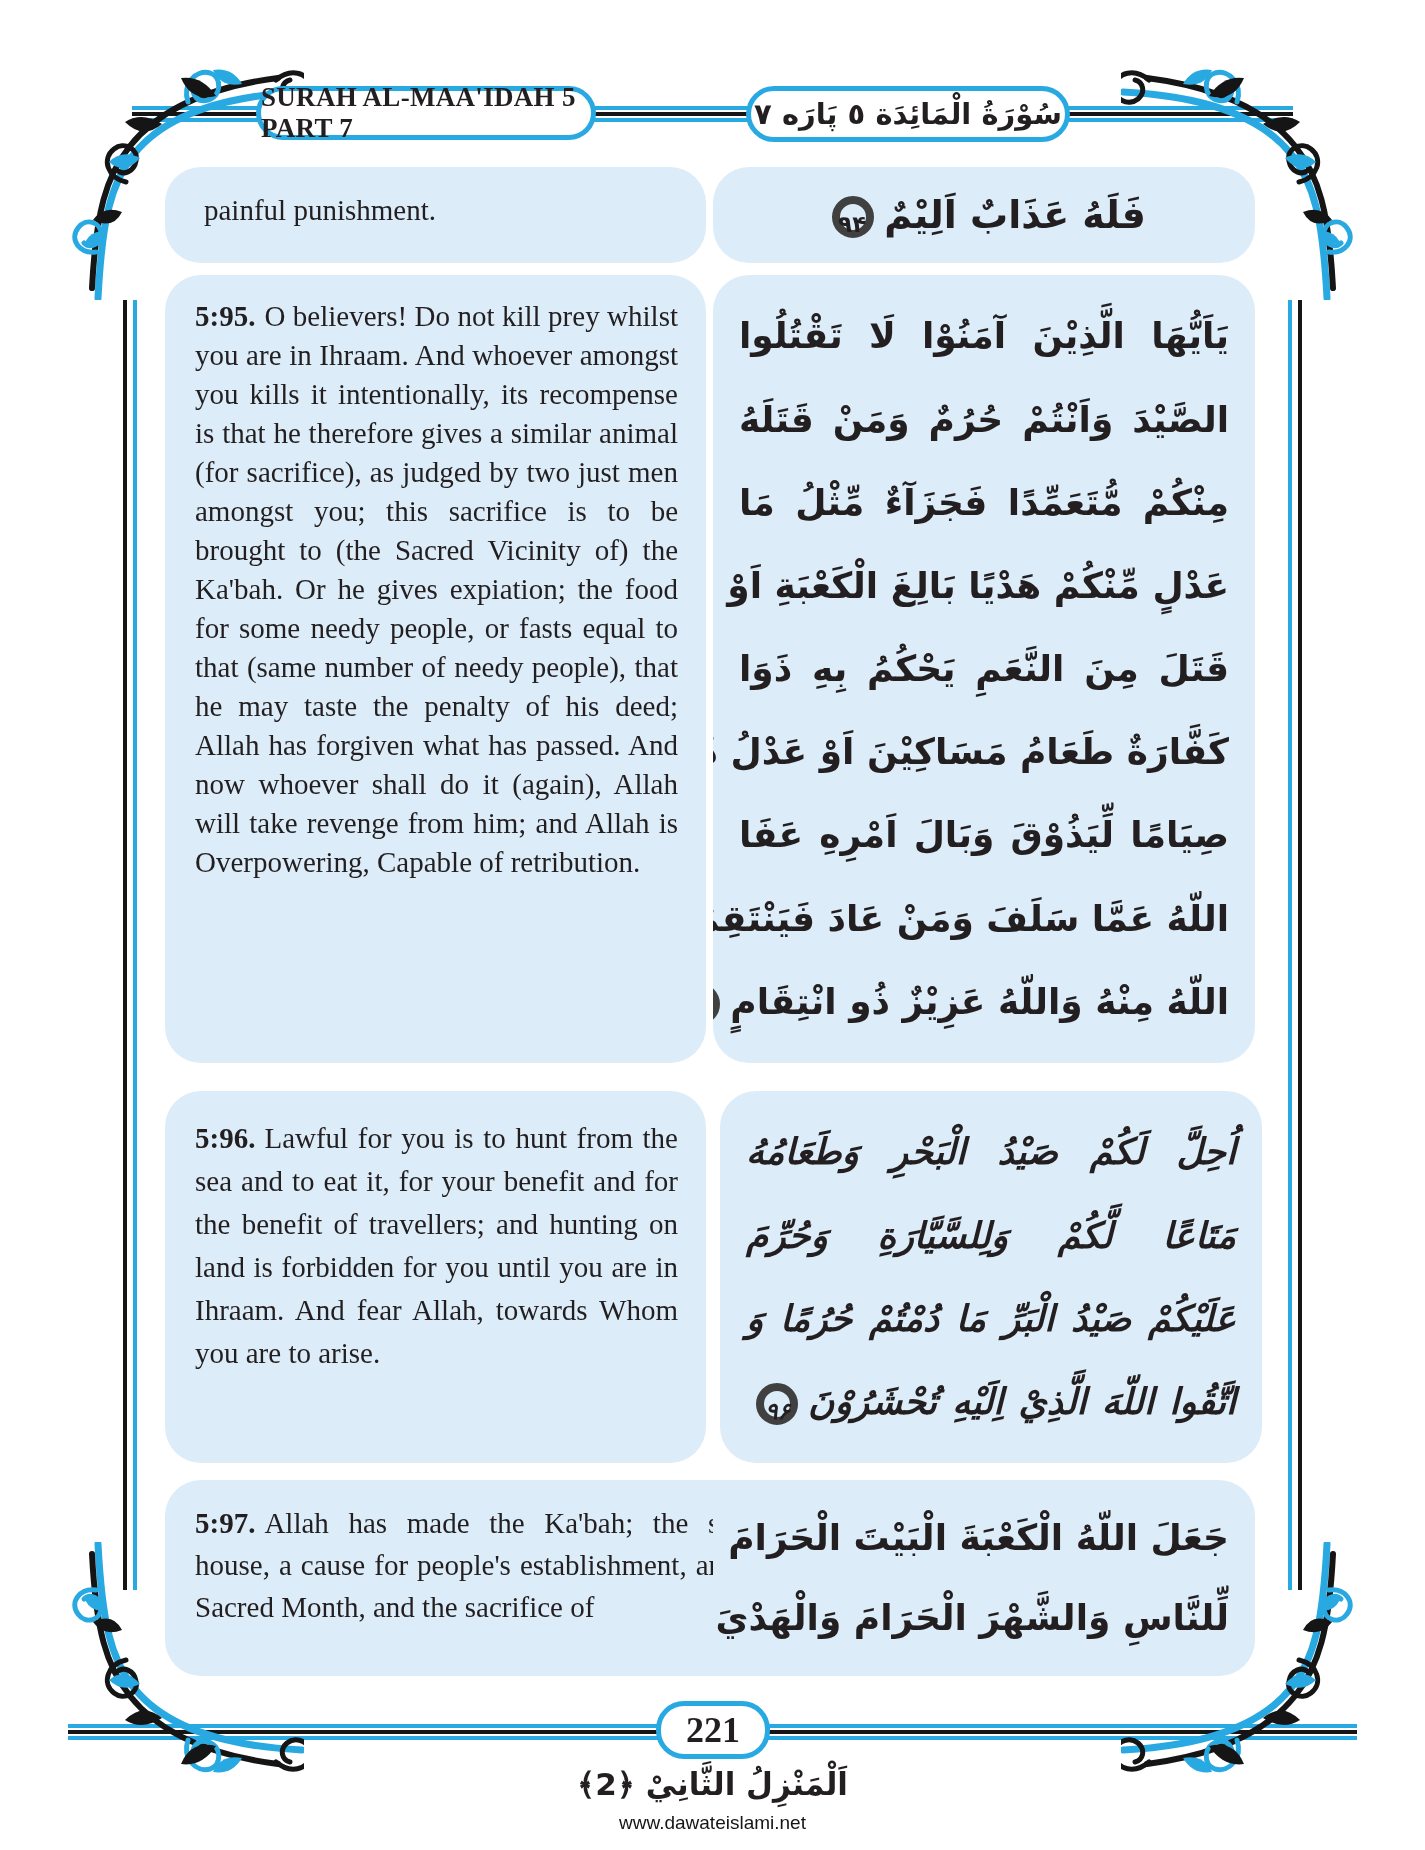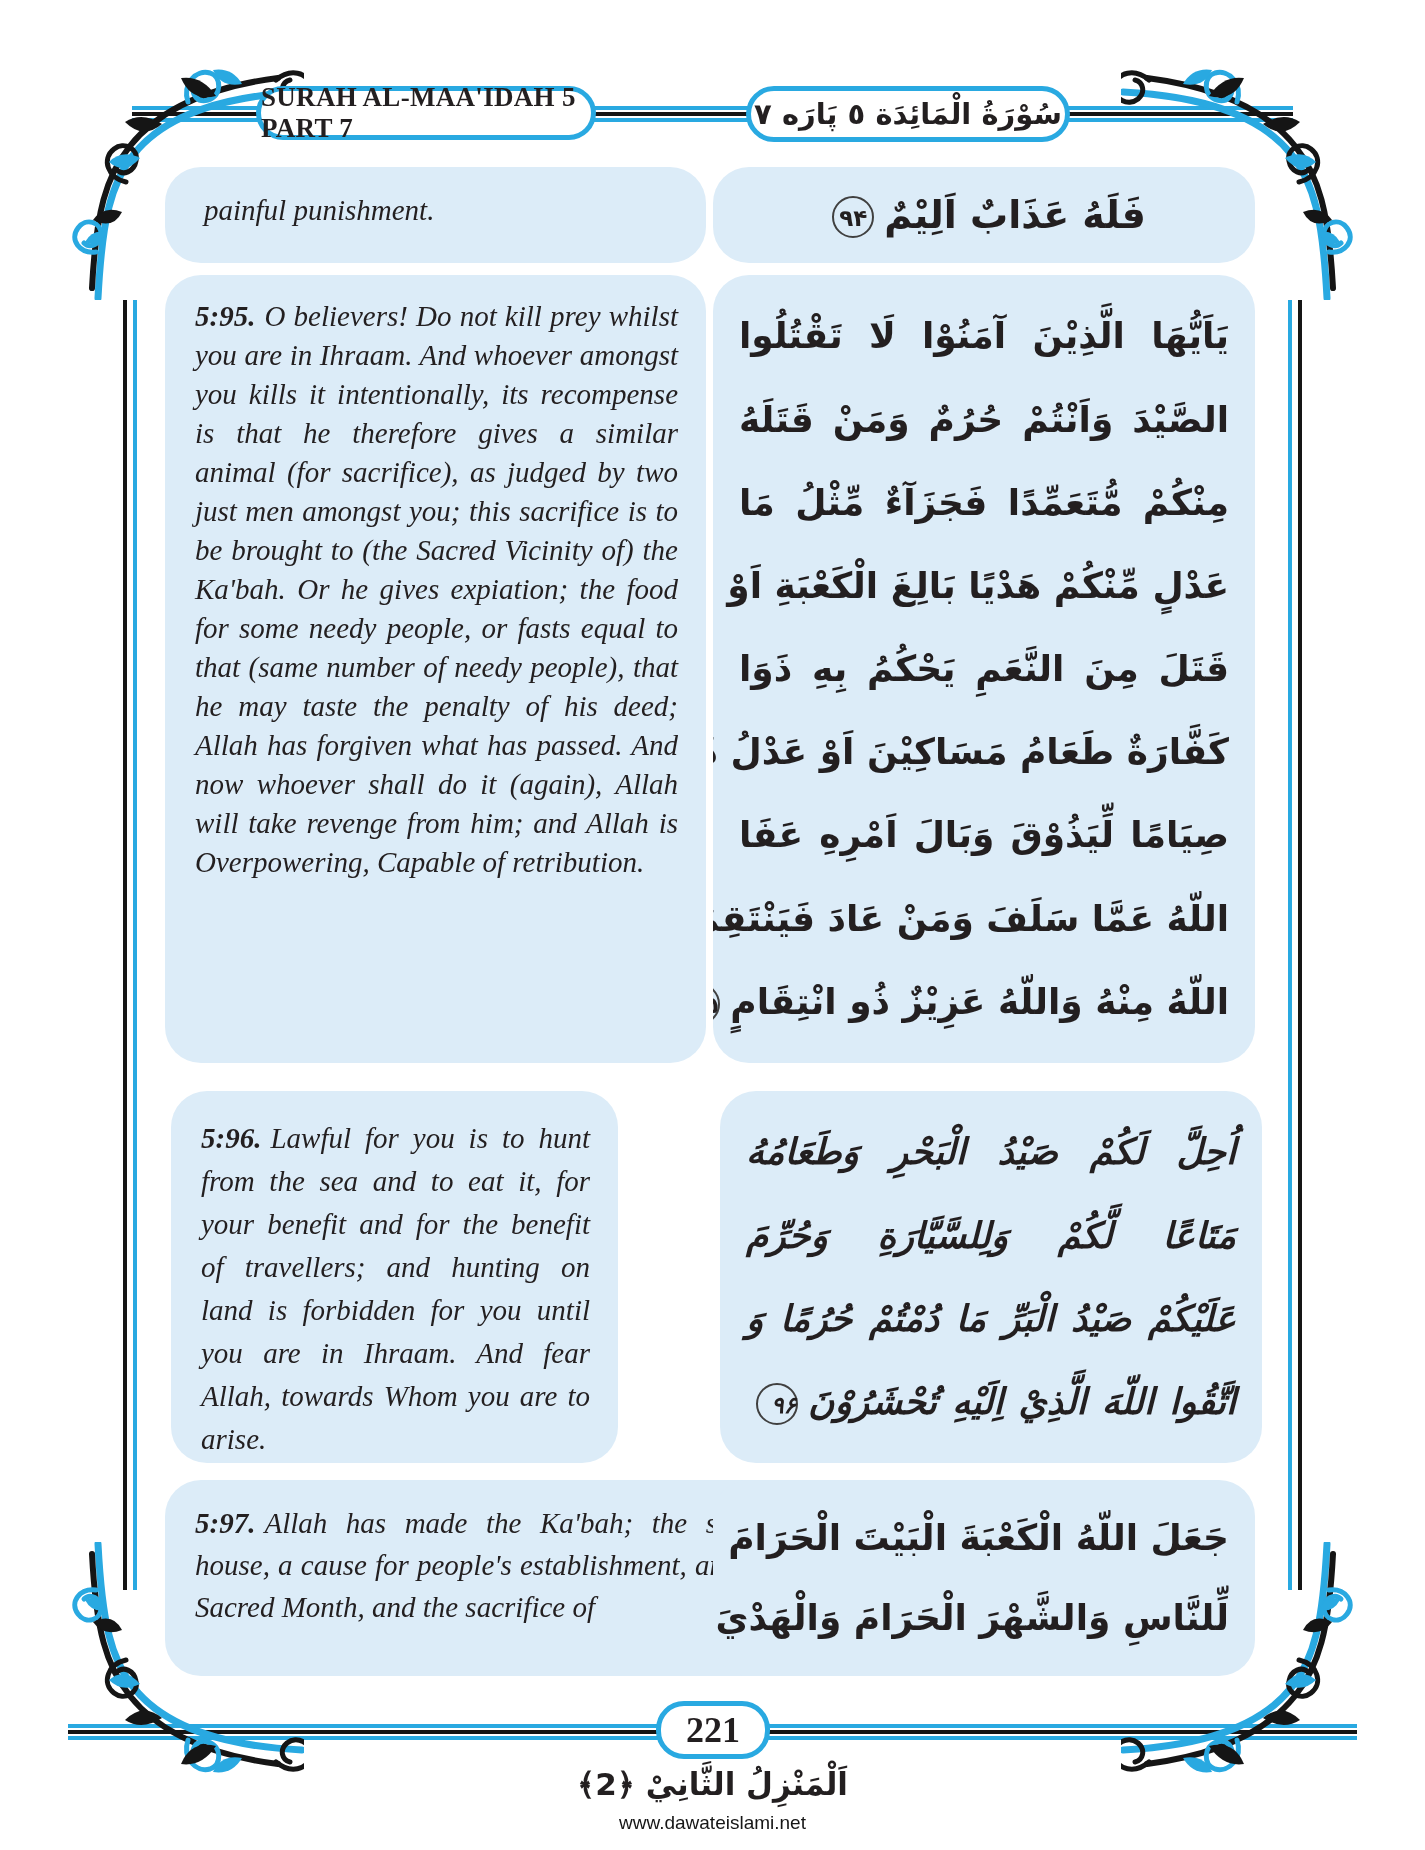--- a/index.html
+++ b/index.html
@@ -48,38 +48,38 @@
   .pill-page{left:656px;top:1701px;width:114px;height:58px;
     border-radius:28px;font-weight:bold;font-size:36px;}
 
   
   .vbox{position:absolute;background:var(--boxblue);border-radius:36px;
     box-sizing:border-box;overflow:hidden;}
   .r0en{left:165px;top:167px;width:541px;height:96px;}
   .r0ar{left:713px;top:167px;width:542px;height:96px;}
   .r1en{left:165px;top:275px;width:541px;height:788px;}
   .r1ar{left:713px;top:275px;width:542px;height:788px;}
-  .r2en{left:171px;top:1091px;width:447px;height:372px;}
+  .r2en{left:165px;top:1091px;width:541px;height:372px;}
   .r2ar{left:720px;top:1091px;width:542px;height:372px;font-style:italic;}
   .r3en{left:165px;top:1480px;width:645px;height:196px;}
   .r3ar{left:713px;top:1480px;width:542px;height:196px;}
 
   .en-text{margin:0;padding:22px 28px 0 30px;font-size:29px;line-height:39px;
-    text-align:justify;font-style:italic;}
+    text-align:justify;}
   .r0en .en-text{padding-top:24px;}
   .r2en .en-text{line-height:43px;padding-top:26px;}
   .r3en .en-text{line-height:42px;padding-top:22px;}
   .vlabel{margin-right:9px;}
 
   .arbox{display:flex;flex-direction:column;justify-content:space-evenly;
     direction:rtl;padding:6px 26px;font-family:"DejaVu Sans",sans-serif;
     font-weight:bold;font-size:36px;}
   .ar-line{text-align:justify;text-align-last:justify;white-space:nowrap;line-height:1.55;}
   .ar-line.center{text-align:center;text-align-last:center;font-size:38px;}
-  .vnum{display:inline-block;width:42px;height:42px;border:2px solid #404040;
+  .vnum{display:inline-block;width:42px;height:42px;border:8px solid #404040;
     border-radius:50%;font-size:23px;line-height:40px;text-align:center;
     vertical-align:middle;margin:0 10px;box-sizing:border-box;}
 
   
   .manzil{position:absolute;left:0;right:0;top:1766px;text-align:center;
     font-family:"DejaVu Sans",sans-serif;font-weight:bold;font-size:31px;direction:rtl;}
   .site{position:absolute;left:0;right:0;top:1812px;text-align:center;
     font-family:"Liberation Sans",sans-serif;font-size:19px;color:#161616;}
 </style>
 </head>

